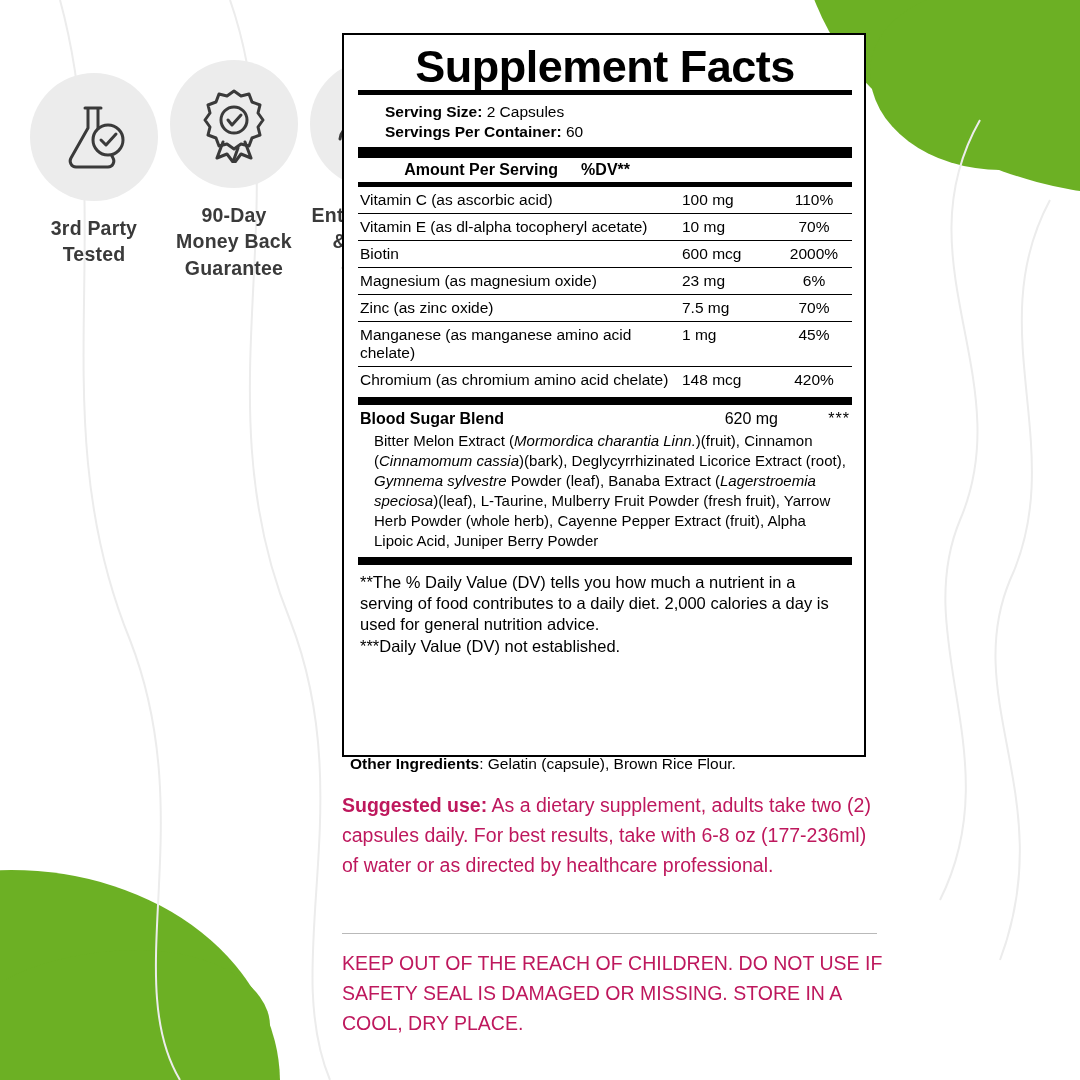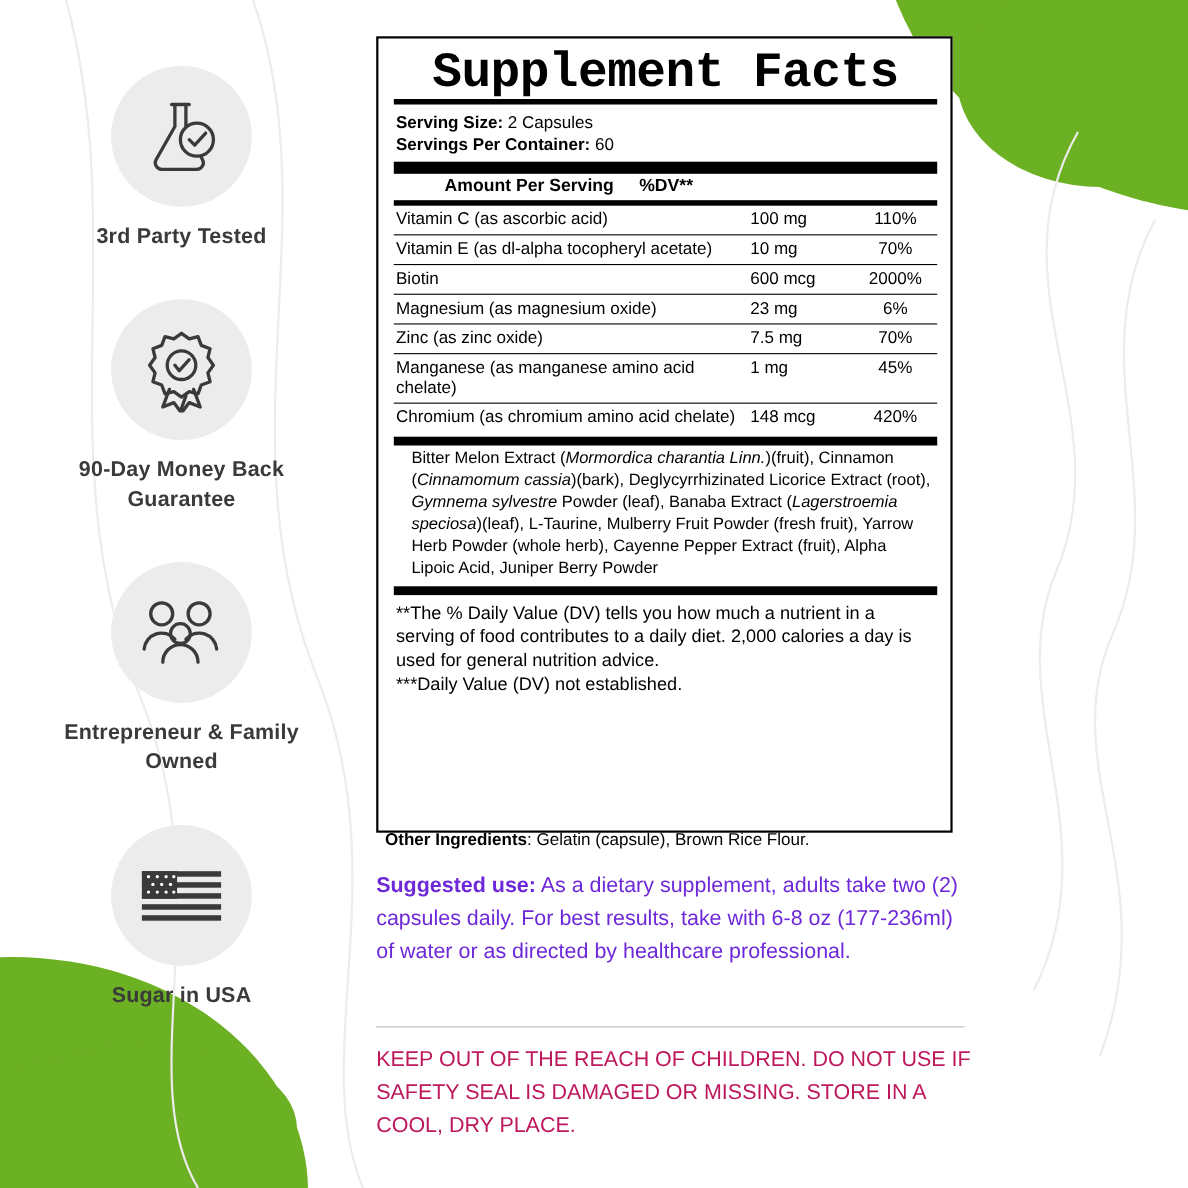--- a/index.html
+++ b/index.html
@@ -45,21 +45,21 @@
   }
 
   .swoosh { position: absolute; stroke: #ececec; fill: none; stroke-width: 2; }
 
   
   .benefits {
     position: absolute;
     left: 30px; top: 60px;
     width: 270px;
     display: flex;
-    flex-direction: column;
+    flex-direction: row;
     align-items: center;
     gap: 6px;
   }
   .benefit {
     width: 270px;
     display: flex;
     flex-direction: column;
     align-items: center;
   }
   .benefit .circle {
@@ -83,39 +83,39 @@
   
   .sf-panel {
     position: absolute;
     left: 342px; top: 33px;
     width: 524px; height: 724px;
     border: 2px solid #000;
     background: #fff;
     padding: 6px 12px 0 14px;
   }
   .sf-title {
-    font-family: Liberation Mono, monospace;
+    font-family: Liberation Sans, sans-serif;
     font-size: 45px;
     font-weight: bold;
     letter-spacing: -0.5px;
     line-height: 1.05;
     text-align: center;
     margin-top: 2px;
   }
   .rule-thin  { height: 1px;  background: #000; }
   .rule-med   { height: 5px;  background: #000; }
   .rule-thick { height: 11px; background: #000; }
   .rule-sep   { height: 8px;  background: #000; }
 
   .serving {
     font-size: 15.5px;
     line-height: 1.28;
     margin: 7px 0 5px 2px;
   }
-  .serving b { font-weight: bold; }
+  .serving b { font-weight: bold; margin-left: 25px; }
 
   .hdr-row {
     display: flex;
     justify-content: flex-start;
     align-items: baseline;
     font-size: 16px;
     font-weight: bold;
     padding: 3px 2px 3px 0;
   }
   .hdr-amt { width: 200px; text-align: right; }
@@ -163,21 +163,21 @@
     font-size: 15.5px;
   }
   .other-ing b { font-weight: bold; }
 
   .suggested {
     position: absolute;
     left: 342px; top: 790px;
     width: 535px;
     font-size: 19.5px;
     line-height: 1.55;
-    color: #6d28d9;
+    color: #be185d;
   }
   .suggested b { font-weight: bold; }
 
   .divider {
     position: absolute;
     left: 342px; top: 933px;
     width: 535px; height: 1px;
     background: #b9b9b9;
   }
 
@@ -358,20 +358,25 @@
     <div class="rule-thin"></div>
 
     <div class="nut-row">
       <span class="nut-name">Chromium (as chromium amino acid chelate)</span>
       <span class="nut-amt">148 mcg</span>
       <span class="nut-dv">420%</span>
     </div>
 
     <div class="rule-sep" style="margin-top:4px;"></div>
 
+    <div class="blend-head">
+      <span class="nm">Blood Sugar Blend</span>
+      <span class="am">620 mg</span>
+      <span class="dv">***</span>
+    </div>
     <div class="blend-body">Bitter Melon Extract (<i>Mormordica charantia Linn.</i>)(fruit), Cinnamon (<i>Cinnamomum cassia</i>)(bark), Deglycyrrhizinated Licorice Extract (root), <i>Gymnema sylvestre</i> Powder (leaf), Banaba Extract (<i>Lagerstroemia speciosa</i>)(leaf), L-Taurine, Mulberry Fruit Powder (fresh fruit), Yarrow Herb Powder (whole herb), Cayenne Pepper Extract (fruit), Alpha Lipoic Acid, Juniper Berry Powder</div>
 
     <div class="rule-sep"></div>
 
     <div class="dv-note">
       <span>**The % Daily Value (DV) tells you how much a nutrient in a serving of food contributes to a daily diet. 2,000 calories a day is used for general nutrition advice.</span><br>
       <span>***Daily Value (DV) not established.</span>
     </div>
   </div>
 

